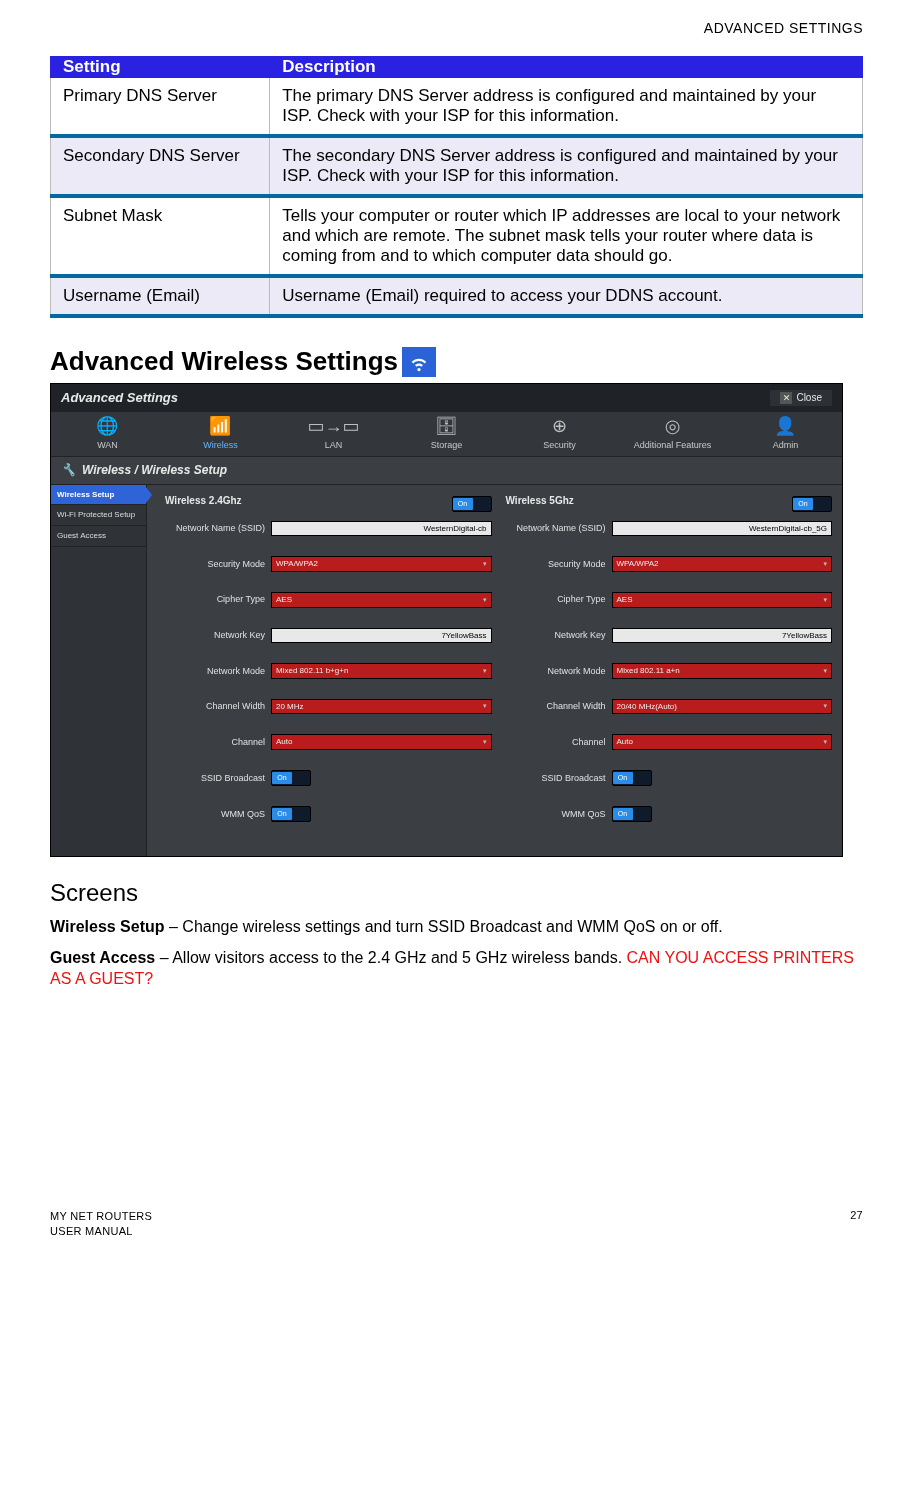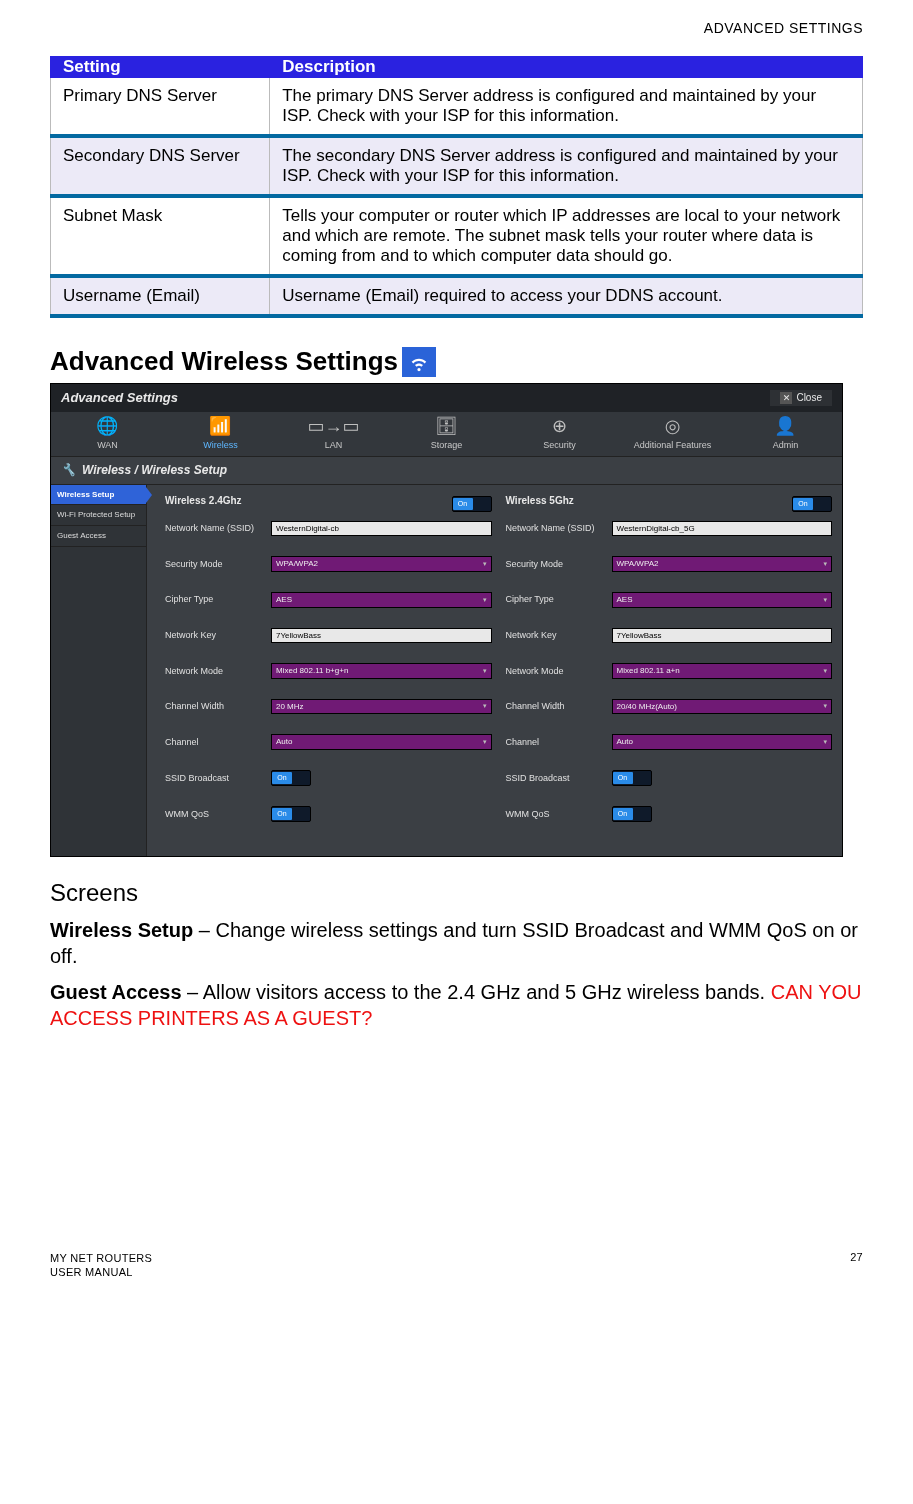--- a/index.html
+++ b/index.html
@@ -150,40 +150,41 @@
     right: -6px; top: 50%; transform: translateY(-50%);
     border-left: 6px solid #2f63d8;
     border-top: 8px solid transparent;
     border-bottom: 8px solid transparent;
   }
   .mock-main {
     flex: 1;
     display: flex;
     gap: 14px;
     padding: 6px 10px 14px 18px;
+    text-align: right;
   }
   .mock-col { flex: 1; }
   .mock-col-title { font-weight: bold; font-size: 10px; margin-bottom: 6px; padding: 4px 0;}
   .mock-row {
     display: flex;
     align-items: center;
     margin-bottom: 20px;
     gap: 6px;
   }
   .mock-label { width: 100px; font-size: 9px; color: #e0e0e0; }
   .mock-input, .mock-select {
     flex: 1;
     background: #e8e8e8;
     color: #000;
     font-size: 8px;
     padding: 2px 4px;
     border: 1px solid #000;
     position: relative;
   }
-  .mock-select { background: #701a75; color: #eee; display:flex; align-items:center;}
+  .mock-select { background: #b91c1c; color: #eee; display:flex; align-items:center;}
   .mock-select::after {
     content: "▾";
     margin-left: auto;
     font-size: 7px;
     color: #bbb;
   }
   .mock-toggle {
     display: inline-flex;
     width: 38px; height: 14px;
     background: #0f1a2a;
@@ -201,21 +202,21 @@
   }
   .mock-col-head {
     display: flex;
     align-items: center;
     gap: 10px;
     margin-bottom: 4px;
   }
   .mock-col-head .mock-toggle { margin-left: auto; }
   
   h2.sub { font-size: 24px; font-weight: normal; margin: 22px 0 10px 0; }
-  p.body { font-size: 20px; margin: 8px 0 10px 0; line-height: 1.3; }
+  p.body { font-size: 16px; margin: 8px 0 10px 0; line-height: 1.3; }
   .bold { font-weight: bold; }
   .red { color: #e11; }
   .footer {
     display: flex;
     justify-content: space-between;
     font-size: 11px;
     margin-top: 220px;
     letter-spacing: 0.3px;
     gap: 40px;
   }

